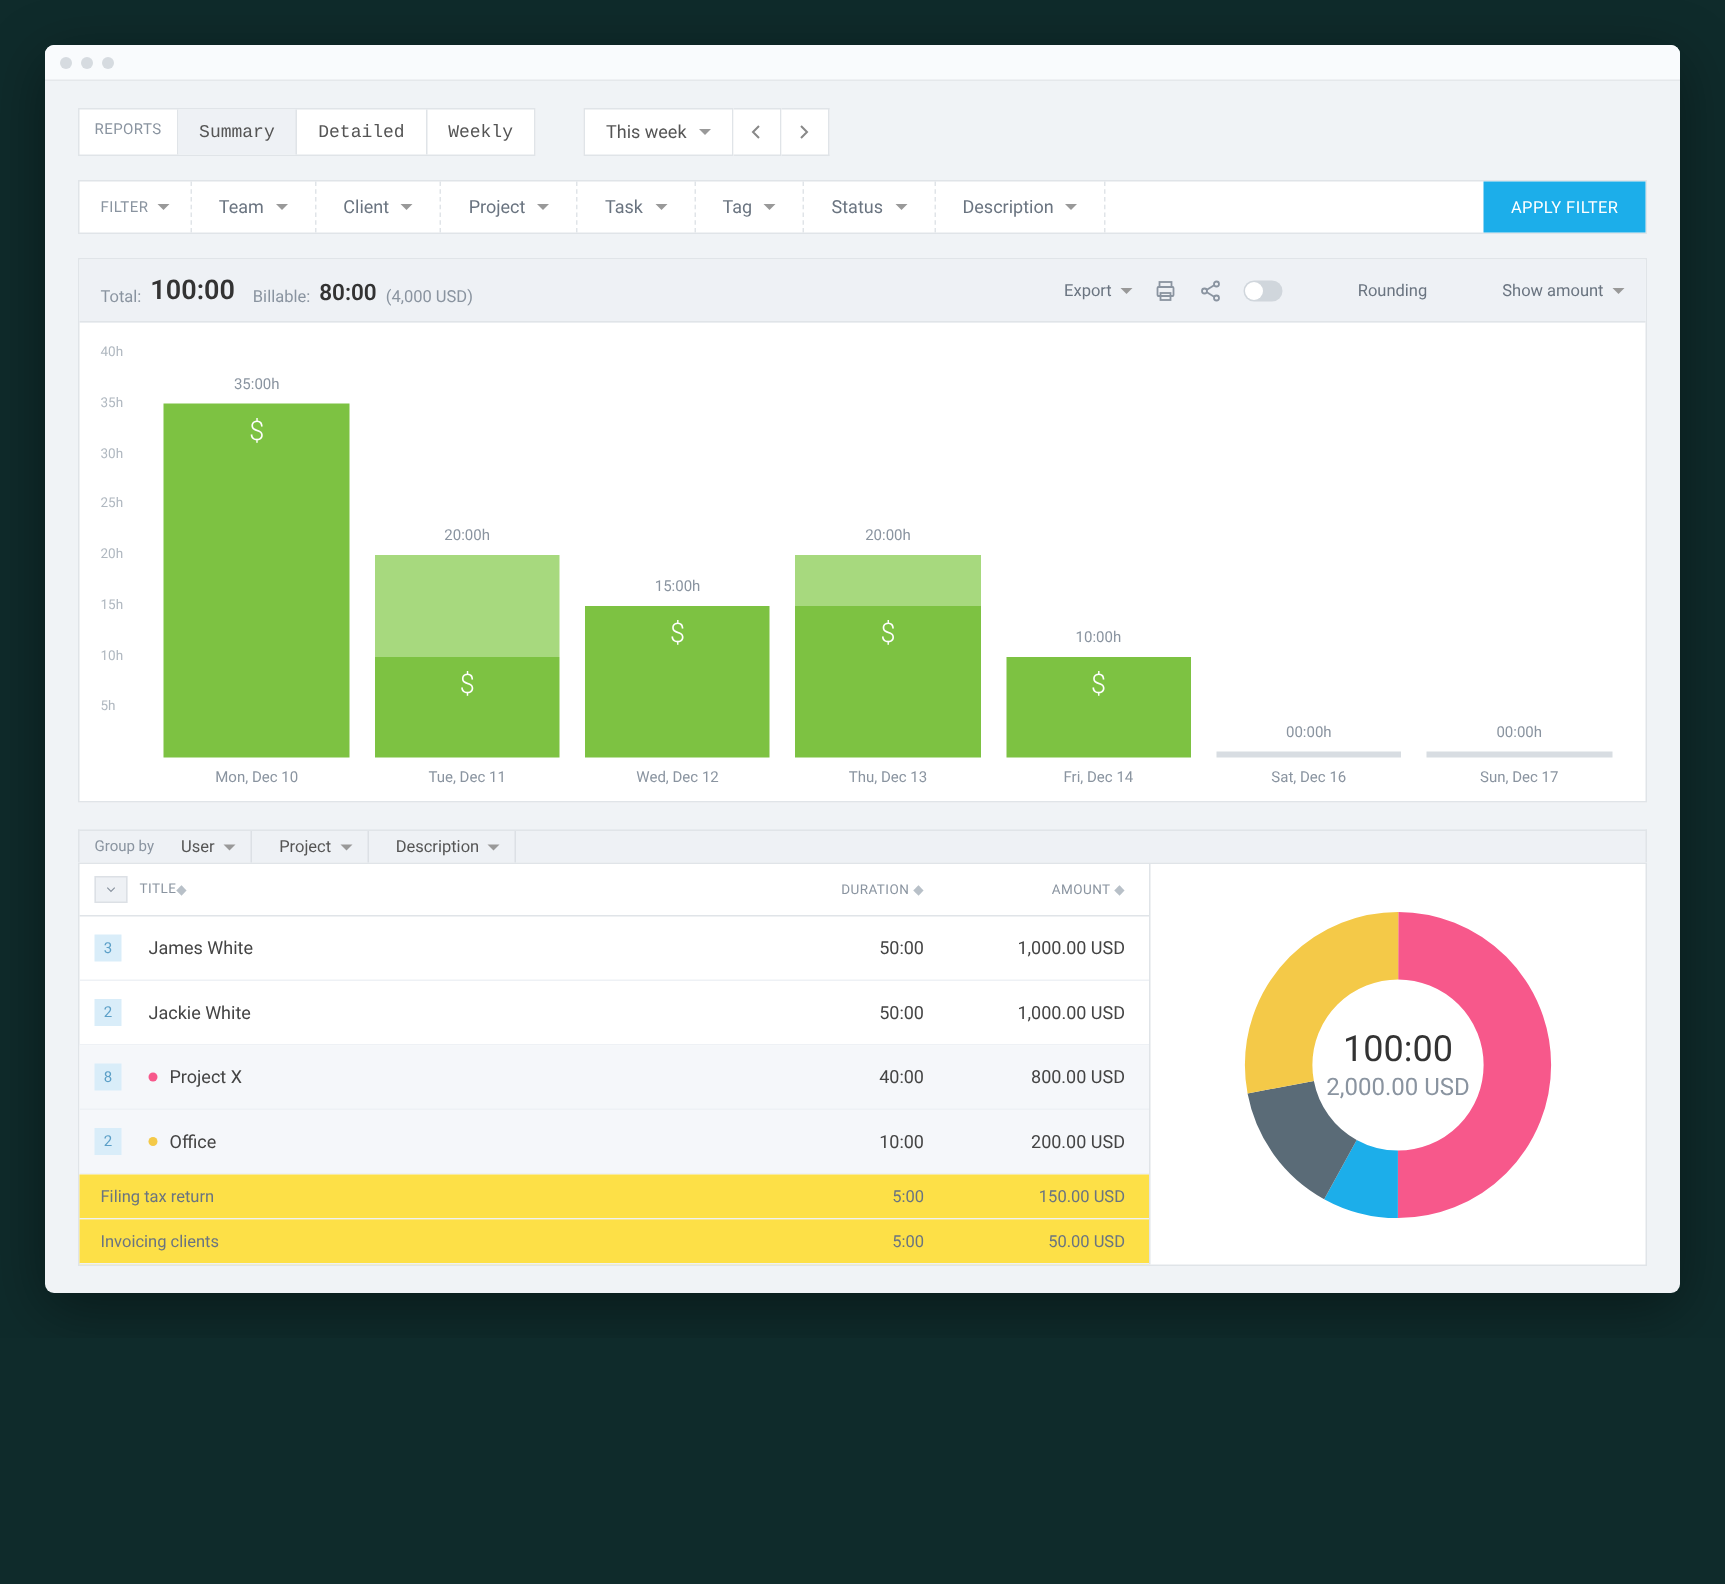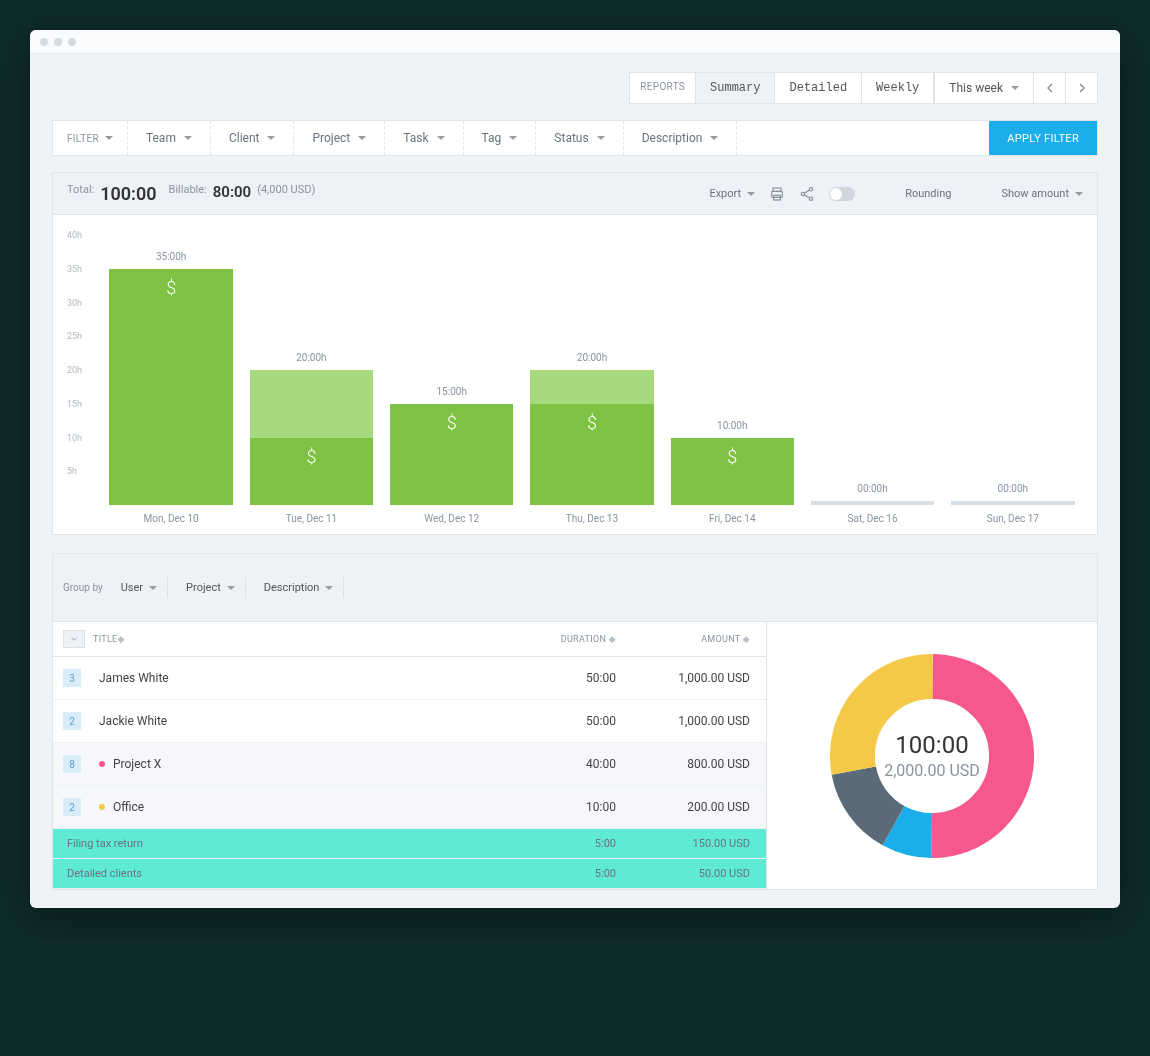--- a/index.html
+++ b/index.html
@@ -1,38 +1,38 @@
 <!DOCTYPE html>
 <html><head>
 <meta charset="utf-8">
 <style>
 *{box-sizing:border-box;margin:0;padding:0;font-family:-apple-system,BlinkMacSystemFont,"Segoe UI",Roboto,sans-serif;}
 body{background:#0f2b2b;display:flex;justify-content:center;align-items:flex-start;padding:30px;}
 .window{width:1090px;background:#f0f3f6;border-radius:6px;box-shadow:0 10px 40px rgba(0,0,0,.4);overflow:hidden;}
 .titlebar{height:24px;background:#f9fbfd;border-bottom:1px solid #e5e8eb;display:flex;align-items:center;padding:0 10px;gap:6px;}
 .dot{width:8px;height:8px;border-radius:50%;background:#d6dbe0;}
 .content{padding:18px 22px;}
-.topbar{display:flex;justify-content:flex-end;align-items:center;margin-bottom:16px;}
+.topbar{display:flex;justify-content:flex-start;align-items:center;margin-bottom:16px;gap:32px;}
 .tabs{display:flex;border:1px solid #e0e4e8;background:#fff;}
 .tabs .label{padding:8px 10px;font-size:10px;color:#8a94a0;letter-spacing:.3px;border-right:1px solid #e0e4e8;}
 .tab{padding:8px 14px;font-size:12px;color:#555;cursor:pointer;border-right:1px solid #e0e4e8;font-family:Liberation Mono, monospace;}
 .tab.active{background:#eef1f5;}
 .tab:last-child{border-right:none;}
 .daterange{display:flex;}
 .daterange .sel{border:1px solid #e0e4e8;background:#fff;padding:8px 14px;font-size:12px;color:#555;display:flex;align-items:center;gap:8px;cursor:pointer;}
 .daterange .nav{border:1px solid #e0e4e8;border-left:none;background:#fff;width:32px;display:flex;align-items:center;justify-content:center;cursor:pointer;color:#888;font-size:12px;}
 .caret{width:0;height:0;border-left:4px solid transparent;border-right:4px solid transparent;border-top:4px solid #999;}
 .filterbar{display:flex;border:1px solid #e0e4e8;background:#fff;align-items:stretch;margin-bottom:16px;}
 .filterbar .first{padding:10px 14px;font-size:10px;color:#8a94a0;letter-spacing:.3px;display:flex;align-items:center;gap:6px;border-right:1px dashed #e0e4e8;}
 .filterbar .f{padding:10px 18px;font-size:12px;color:#6a7480;display:flex;align-items:center;gap:8px;cursor:pointer;border-right:1px dashed #e0e4e8;}
 .filterbar .spacer{flex:1;}
 .apply{background:#1caeea;color:#fff;border:none;padding:10px 18px;font-size:11px;letter-spacing:.3px;cursor:pointer;}
 .panel{border:1px solid #e0e4e8;background:#fff;margin-bottom:18px;}
 .panel-head{display:flex;justify-content:space-between;align-items:center;background:#eef1f5;padding:10px 14px;border-bottom:1px solid #e0e4e8;}
-.stats{display:flex;align-items:flex-start;gap:6px;font-size:11px;color:#8a94a0;}
+.stats{display:flex;align-items:flex-end;gap:6px;font-size:11px;color:#8a94a0;}
 .stats .big{font-size:18px;font-weight:600;color:#333;}
 .stats .mid{font-size:15px;font-weight:600;color:#333;}
 .tools{display:flex;align-items:center;gap:14px;}
 .tool{font-size:11px;color:#6a7480;display:flex;align-items:center;gap:6px;cursor:pointer;margin-left:36px;}
 .iconbtn{color:#8a94a0;cursor:pointer;display:flex;}
 .toggle{width:26px;height:14px;background:#d0d6dc;border-radius:7px;position:relative;cursor:pointer;}
 .toggle::after{content:"";position:absolute;width:12px;height:12px;background:#fff;border-radius:50%;top:1px;left:1px;}
 .chart{padding:20px 14px 10px 14px;}
 .chart-area{position:relative;height:270px;margin-left:34px;}
 .ylab{position:absolute;left:-34px;font-size:9px;color:#b0b8c0;transform:translateY(50%);}
@@ -40,34 +40,34 @@
 .barcol{flex:1;position:relative;display:flex;flex-direction:column;justify-content:flex-end;align-items:center;}
 .barwrap{width:88%;position:relative;display:flex;flex-direction:column;justify-content:flex-end;border-radius:27px;}
 .seg{width:100%;}
 .seg.bill{background:#7dc242;}
 .seg.non{background:#a7d97e;}
 .barlab{position:absolute;top:-18px;width:100%;text-align:center;font-size:10px;color:#8a94a0;}
 .dollar{position:absolute;width:100%;text-align:center;color:#fff;font-size:18px;font-weight:300;}
 .zero{height:4px;width:88%;background:#d8dde2;}
 .xlabels{display:flex;margin-left:34px;margin-top:8px;}
 .xlabels div{flex:1;text-align:center;font-size:10px;color:#8a94a0;}
-.groupbar{display:flex;align-items:center;background:#eef1f5;border:1px solid #e0e4e8;border-bottom:none;padding:23px 10px;gap:8px;}
+.groupbar{display:flex;align-items:center;background:#eef1f5;border:1px solid #e0e4e8;border-bottom:none;padding:0 10px;gap:8px;}
 .groupbar .lab{font-size:10px;color:#8a94a0;}
 .groupbar .sel{font-size:11px;color:#555;padding:4px 10px;display:flex;align-items:center;gap:6px;cursor:pointer;border-right:1px solid #dce0e5;}
 .split{display:flex;border:1px solid #e0e4e8;background:#fff;}
 .table{flex:1;border-right:1px solid #e0e4e8;}
 .thead{display:flex;align-items:center;padding:8px 10px;border-bottom:1px solid #e0e4e8;font-size:9px;color:#8a94a0;letter-spacing:.3px;}
 .thead .exp{width:22px;height:18px;background:#eef1f5;border:1px solid #dce0e5;display:flex;align-items:center;justify-content:center;margin-right:8px;cursor:pointer;}
 .thead .c-title{flex:1;display:flex;align-items:center;gap:0;}
 .thead .c-dur{width:120px;text-align:right;}
 .thead .c-amt{width:140px;text-align:right;padding-right:6px;}
 .sorticon{color:#b8c0c8;font-size:9px;}
 .row{display:flex;align-items:center;padding:12px 10px;border-bottom:1px solid #eef1f5;font-size:12px;color:#444;}
 .row.sub{background:#f5f7fa;}
-.row.leaf{background:#5eead4;font-size:11px;color:#6a7480;padding:8px 10px;}
+.row.leaf{background:#fde047;font-size:11px;color:#6a7480;padding:8px 10px;}
 .badge{width:18px;height:18px;background:#d9edf9;color:#5b9fc7;font-size:10px;display:flex;align-items:center;justify-content:center;margin-right:10px;}
 .row .c-title{flex:1;display:flex;align-items:center;gap:8px;}
 .row .c-dur{width:120px;text-align:right;}
 .row .c-amt{width:140px;text-align:right;padding-right:6px;}
 .dotm{width:6px;height:6px;border-radius:50%;}
 .donut-area{width:330px;display:flex;align-items:center;justify-content:center;}
 .donut-wrap{position:relative;width:210px;height:210px;}
 .donut-center{position:absolute;inset:0;display:flex;flex-direction:column;align-items:center;justify-content:center;}
 .donut-center .t{font-size:24px;font-weight:400;color:#333;}
 .donut-center .s{font-size:16px;color:#8a94a0;margin-top:2px;}
@@ -328,21 +328,21 @@
             </div>
             <div class="row leaf">
               <div class="c-title" style="padding-left: 4px;">
                 <span>Filing tax return</span>
               </div>
               <div class="c-dur">5:00</div>
               <div class="c-amt">150.00 USD</div>
             </div>
             <div class="row leaf">
               <div class="c-title" style="padding-left: 4px;">
-                <span>Detailed clients</span>
+                <span>Invoicing clients</span>
               </div>
               <div class="c-dur">5:00</div>
               <div class="c-amt">50.00 USD</div>
             </div>
           </div>
       </div>
       <div class="donut-area">
         <div class="donut-wrap">
           <svg id="donut-svg" width="210" height="210" viewBox="0 0 42 42">
               <circle cx="21" cy="21" r="15.9155" fill="none" stroke="#f7588b" stroke-width="9" stroke-dasharray="50 50" stroke-dashoffset="25"></circle>

